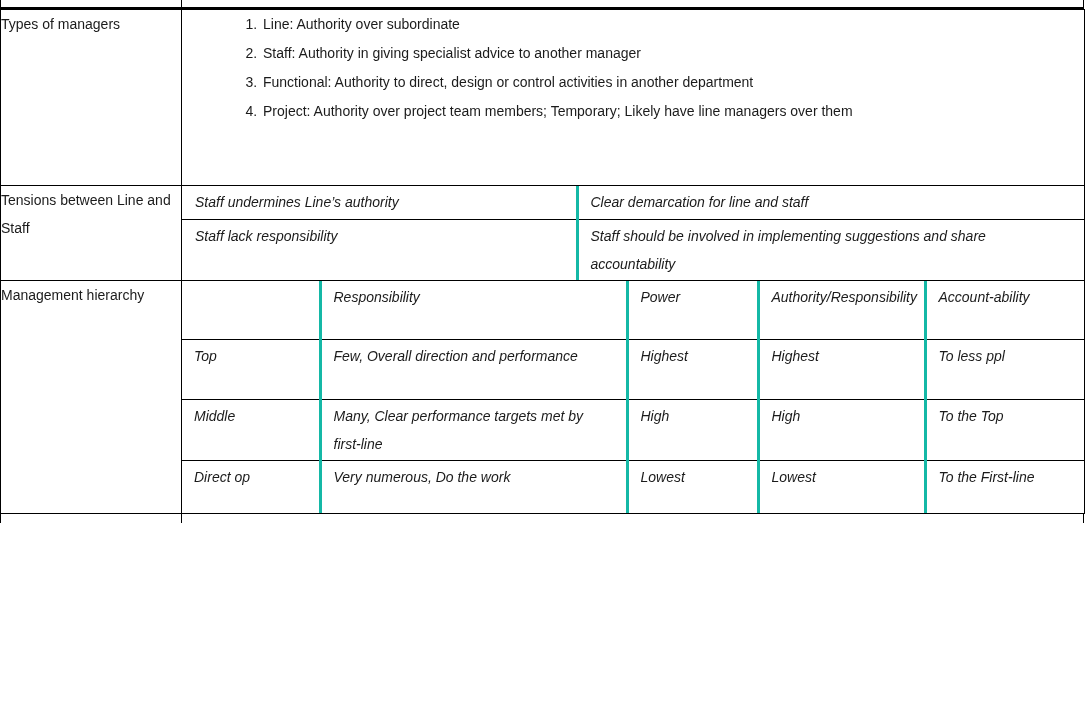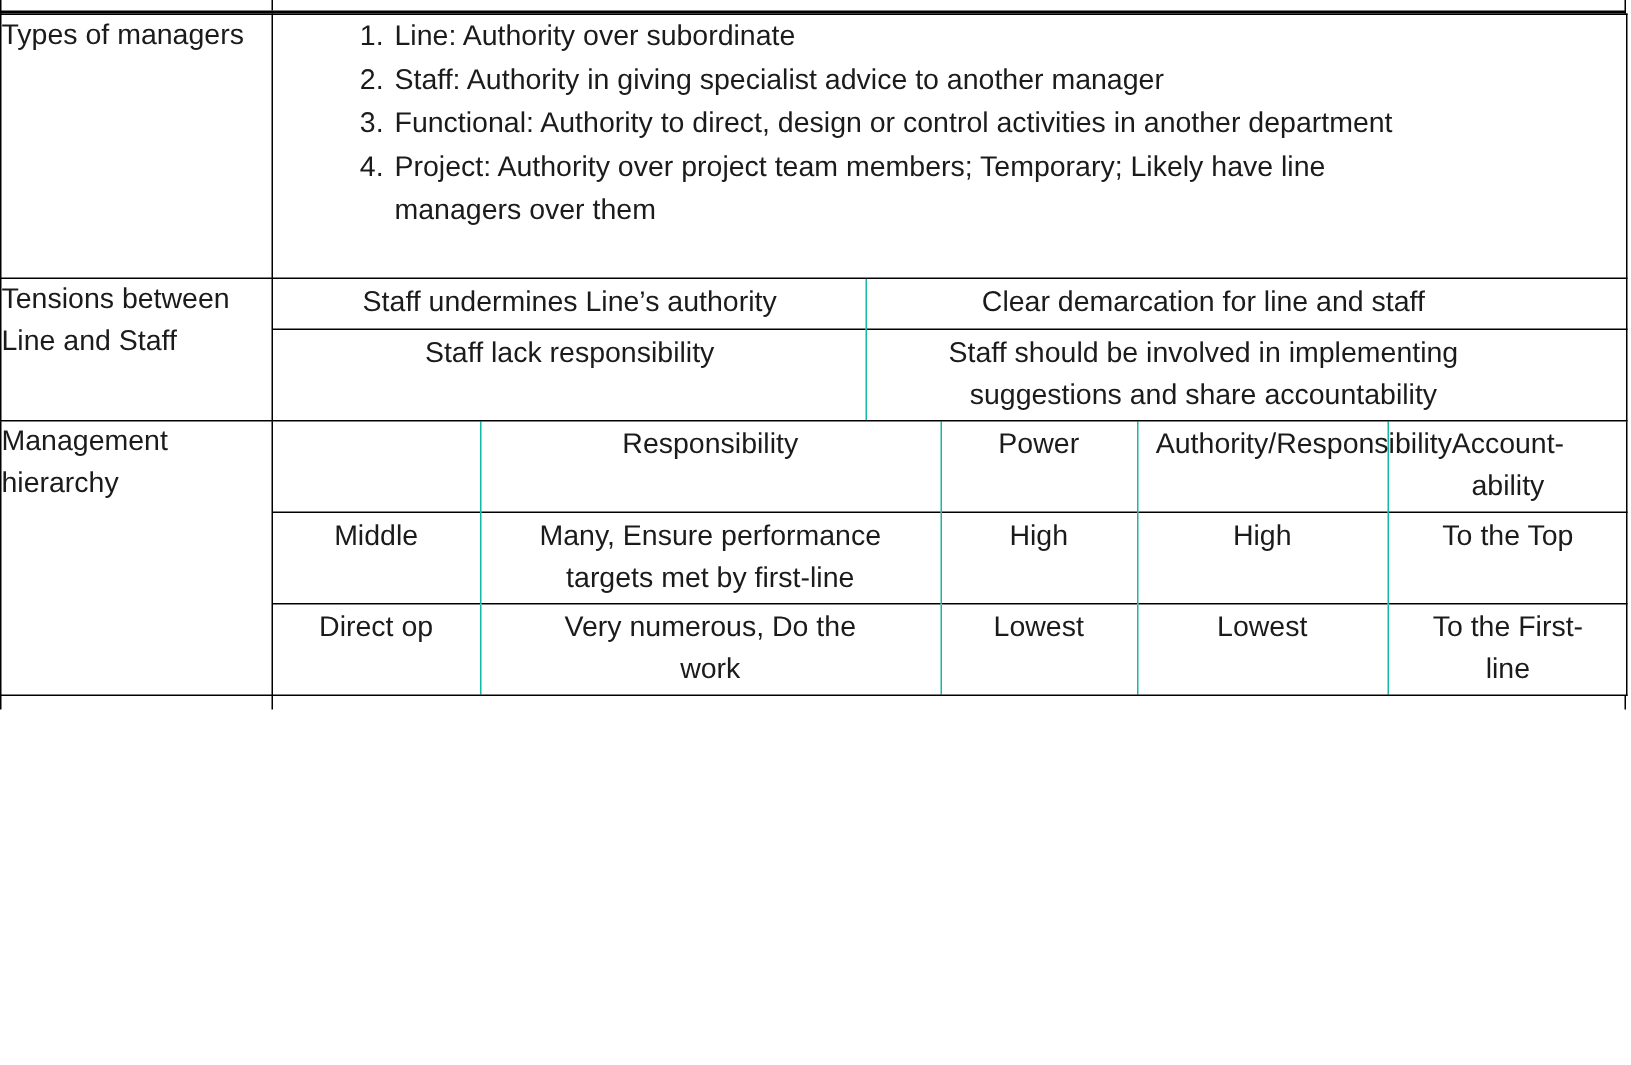--- a/index.html
+++ b/index.html
@@ -5,21 +5,21 @@
   * { box-sizing: border-box; }
   html, body { margin: 0; padding: 0; background: #ffffff; }
   .page {
     position: relative;
     width: 1087px;
     height: 710px;
     overflow: hidden;
     background: #ffffff;
     color: #1b1b1b;
     font-family: "Liberation Sans", "DejaVu Sans", sans-serif;
-    font-size: 19px;
+    font-size: 14px;
     line-height: 28px;
   }
   
   .sliver {
     position: relative;
     width: 1084px;
     border-left: 1px solid #000;
     border-right: 1px solid #000;
   }
   .sliver.top { height: 9px; border-bottom: 2px solid #000; }
@@ -55,26 +55,27 @@
   }
 
   
   table.inner {
     border-collapse: collapse;
     table-layout: fixed;
     width: 100%;
   }
   table.inner td, table.inner th {
     vertical-align: top;
-    text-align: center;
+    text-align: left;
     font-weight: normal;
     padding: 2px 12px 2px 12px;
     border: 0;
+    font-style: italic;
   }
-  table.inner td + td, table.inner th + th { border-left: 1px solid #14b8a6; margin-left: 12px; }
+  table.inner td + td, table.inner th + th { border-left: 3px solid #14b8a6; margin-left: 12px; }
   table.inner tr + tr td, table.inner tr + tr th { border-top: 1px solid #000; }
 
   table.tensions td.t-left  { padding: 2px 12px 2px 13px; }
   table.tensions td.t-right { padding: 2px 70px 2px 12px; }
 
   .narrow-100 { display: inline-block; max-width: 100px; }
   .narrow-122 { display: inline-block; max-width: 122px; }
   .narrow-225 { display: inline-block; max-width: 225px; }
 </style>
 </head>
@@ -140,22 +141,29 @@
             </colgroup>
             <tbody>
               <tr>
                 <th style="height:59px"></th>
                 <th>Responsibility</th>
                 <th>Power</th>
                 <th>Authority/Responsibility</th>
                 <th><span class="narrow-100">Account-ability</span></th>
               </tr>
               <tr>
+                <td style="height:60px">Top</td>
+                <td>Few, Overall direction and performance</td>
+                <td>Highest</td>
+                <td>Highest</td>
+                <td><span class="narrow-122">To less ppl</span></td>
+              </tr>
+              <tr>
                 <td style="height:59px">Middle</td>
-                <td>Many, Ensure performance targets met by first-line</td>
+                <td>Many, Clear performance targets met by first-line</td>
                 <td>High</td>
                 <td>High</td>
                 <td><span class="narrow-122">To the Top</span></td>
               </tr>
               <tr>
                 <td style="height:52px">Direct op</td>
                 <td><span class="narrow-225">Very numerous, Do the work</span></td>
                 <td>Lowest</td>
                 <td>Lowest</td>
                 <td><span class="narrow-122">To the First-line</span></td>

